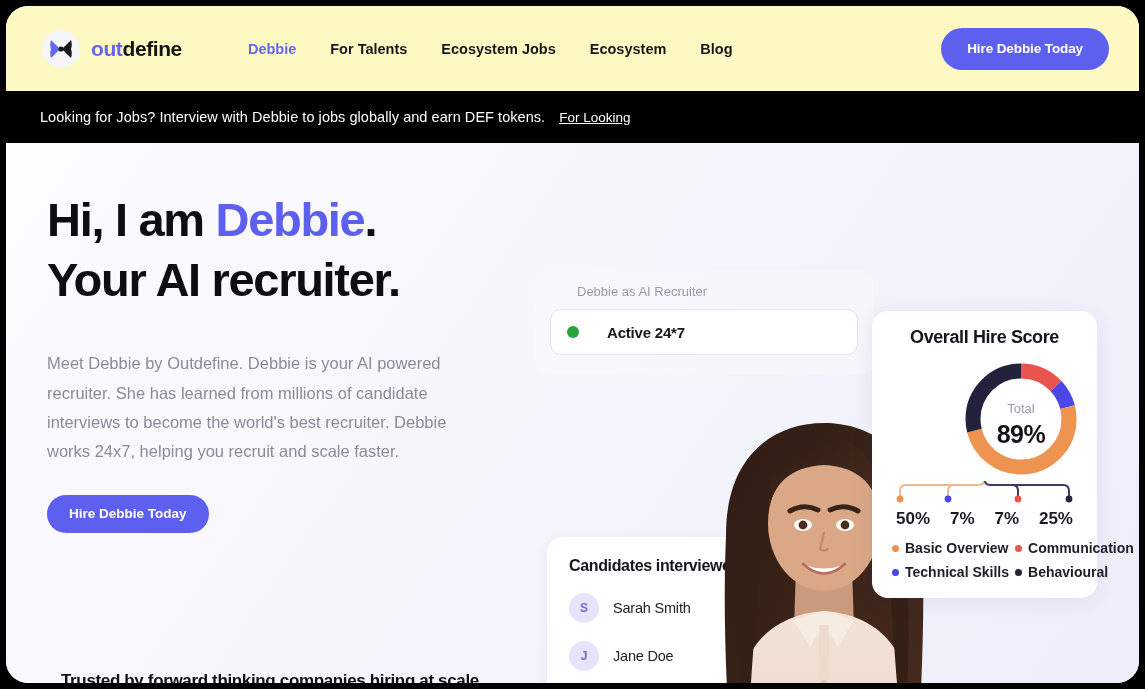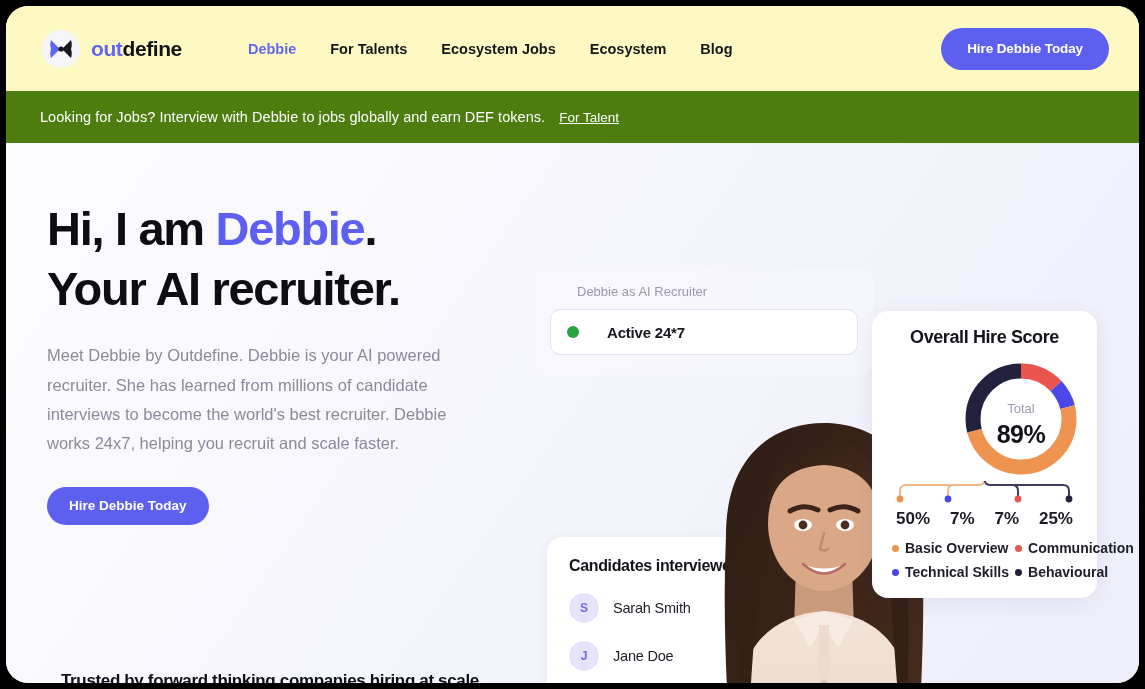--- a/index.html
+++ b/index.html
@@ -49,44 +49,44 @@
     font-size: 13.5px; font-weight: 700; border-radius: 999px;
     padding: 0 26px; height: 42px; display: flex; align-items: center;
     justify-content: center; cursor: pointer; white-space: nowrap;
     letter-spacing: -0.1px;
   }
   .btn-primary { background: #5d5fef; color: #fff; border: none; min-width: 164px; }
   .btn-outline { background: #fff; color: #5d5fef; border: 1.6px solid #5d5fef; min-width: 140px; }
 
   
   .banner {
-    height: 52px; background: #4d7c0f; color: #fff;
+    height: 52px; background: #000000; color: #fff;
     display: flex; align-items: center; padding-left: 34px; gap: 14px;
   }
   .banner-text { font-size: 14.5px; font-weight: 500; letter-spacing: 0.05px; }
   .banner-link {
     font-size: 13.5px; font-weight: 500; color: #fff;
     text-decoration: underline; cursor: pointer;
   }
 
   
   .hero {
     position: relative; height: 540px;
     background: linear-gradient(125deg, #fdfdff 0%, #f7f7fd 35%, #eeeefb 100%);
     overflow: hidden;
   }
 
-  .hero-left { position: absolute; left: 41px; top: 56px; width: 470px; }
+  .hero-left { position: absolute; left: 41px; top: 47px; width: 470px; }
   .headline {
     font-size: 47px; font-weight: 800; line-height: 1.28;
     color: #0d0d12; letter-spacing: -1.3px;
   }
   .headline .accent { color: #5d5fef; }
   .sub {
-    margin-top: 22px; font-size: 16.5px; line-height: 1.78;
+    margin-top: 39px; font-size: 16.5px; line-height: 1.78;
     color: #8a8a9b; max-width: 440px; font-weight: 400;
   }
   .hero-cta {
     margin-top: 28px; display: inline-flex; align-items: center; justify-content: center;
     background: #5d5fef; color: #fff; border-radius: 999px;
     height: 38px; padding: 0 22px; font-size: 13.5px; font-weight: 700;
     cursor: pointer;
   }
   .trusted {
     position: absolute; left: 55px; top: 528px;
@@ -182,21 +182,21 @@
       <span class="nav-link">Blog</span>
     </div>
 
     <div class="nav-actions">
       <div class="btn btn-primary">Hire Debbie Today</div>
     </div>
   </div>
 
   <div class="banner">
     <span class="banner-text">Looking for Jobs? Interview with Debbie to jobs globally and earn DEF tokens.</span>
-    <span class="banner-link">For Talent</span>
+    <span class="banner-link">For Looking</span>
   </div>
 
   <div class="hero">
 
     <div class="hero-left">
       <div class="headline">
         <div><span>Hi, I am </span><span class="accent">Debbie</span><span>.</span></div>
         <div>Your AI recruiter.</div>
       </div>
       <div class="sub">Meet Debbie by Outdefine. Debbie is your AI powered recruiter. She has learned from millions of candidate interviews to become the world's best recruiter. Debbie works 24x7, helping you recruit and scale faster.</div>

